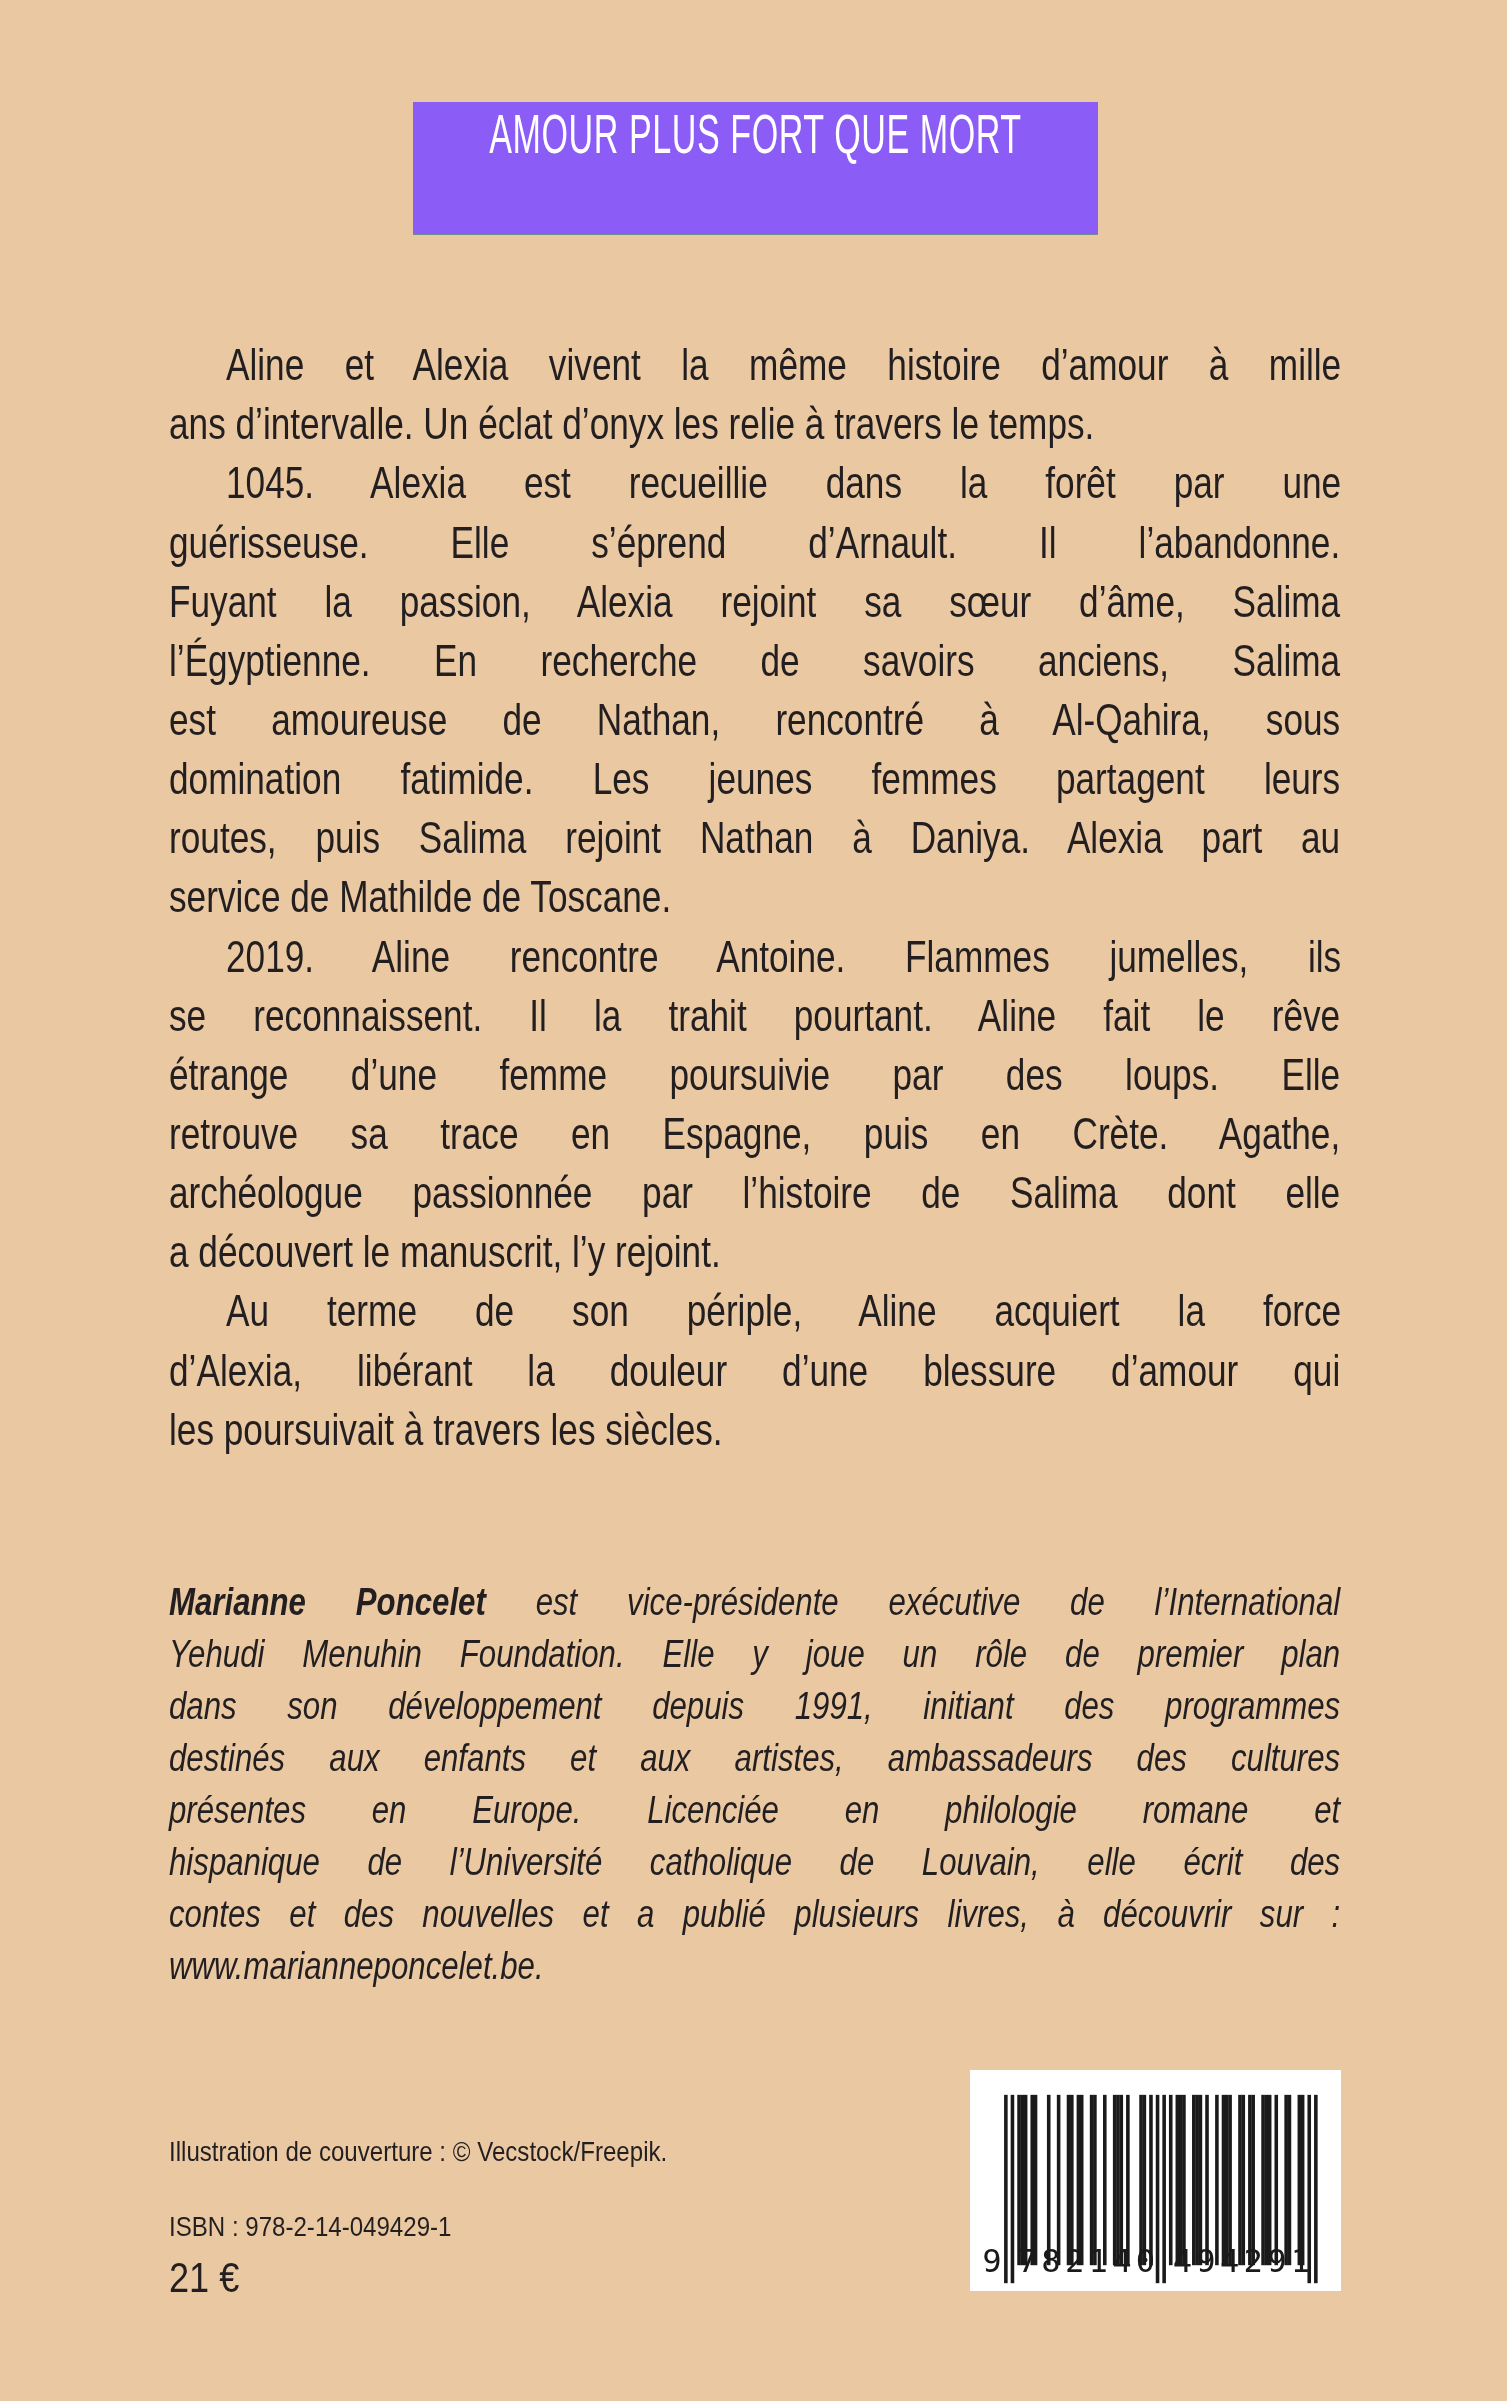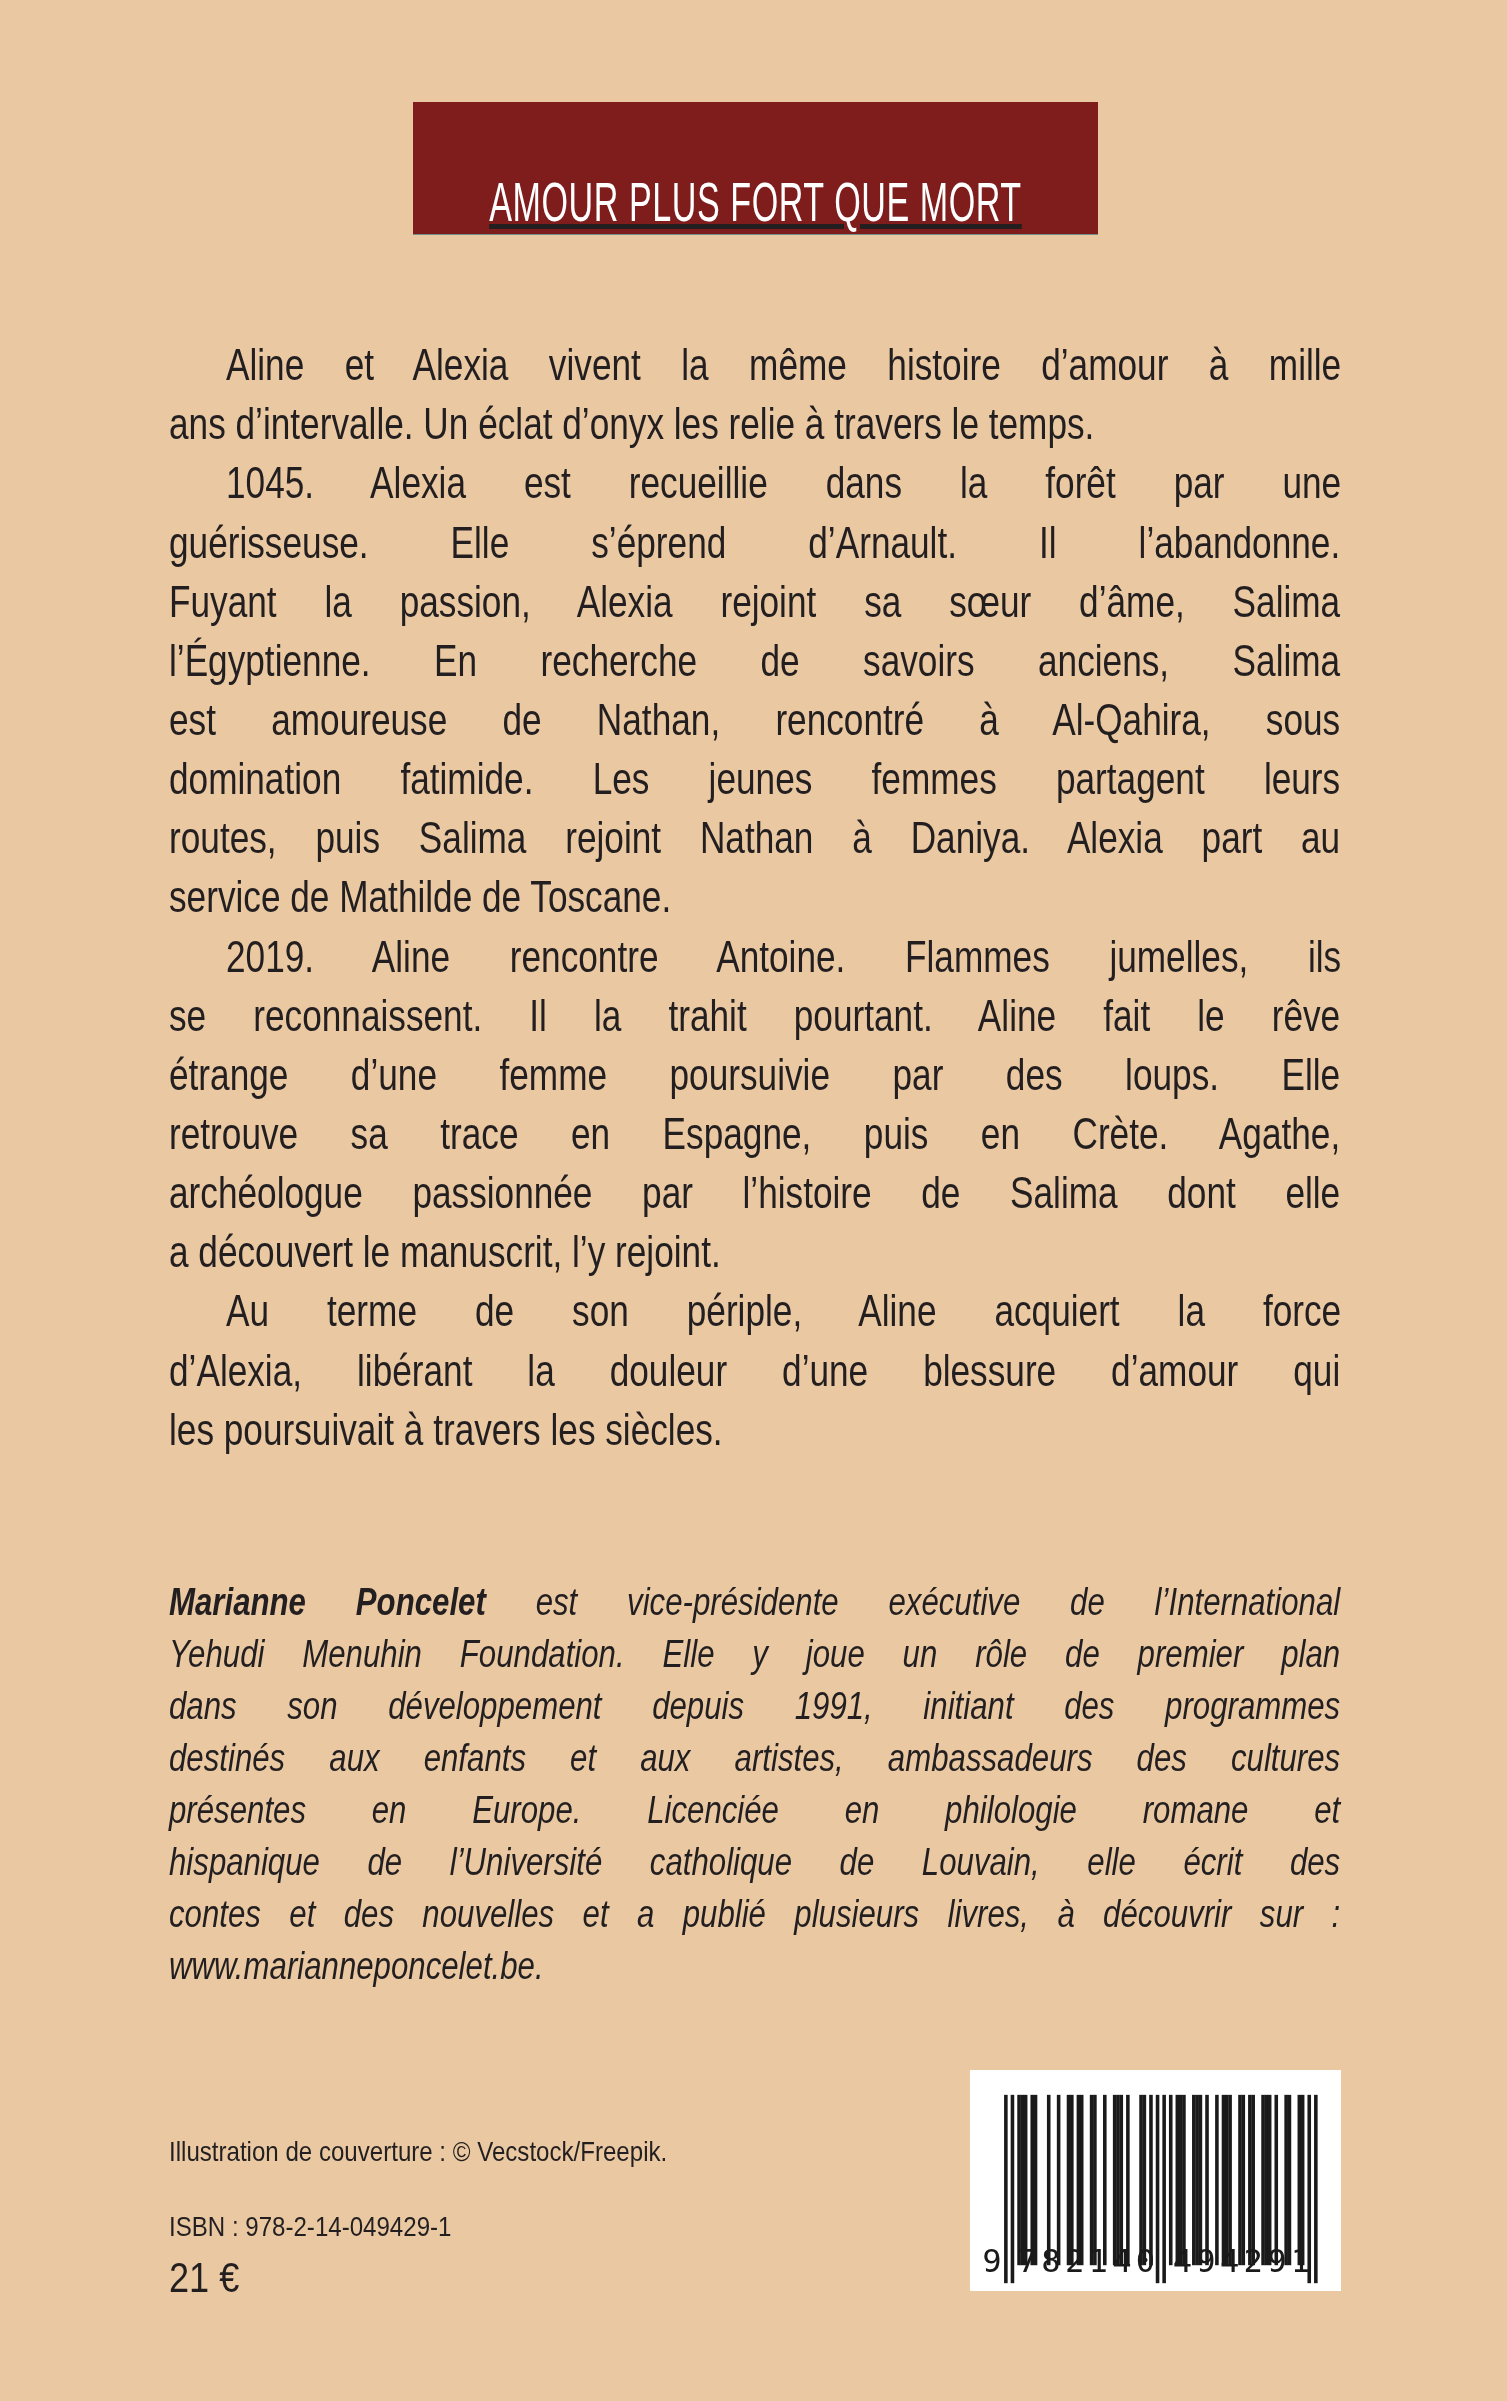--- a/index.html
+++ b/index.html
@@ -4,24 +4,24 @@
 <style>
   html, body { margin: 0; padding: 0; }
   body {
     width: 1508px; height: 2402px; position: relative; overflow: hidden;
     background: #EAC9A2;
     color: #231F20;
     font-family: "Liberation Sans", sans-serif;
   }
   .title-box {
     position: absolute; left: 413px; top: 102px; width: 685px; height: 133px;
-    background: #7f1d1d;
+    background: #8b5cf6;
     border-bottom: 1.9px solid #6f8f8a;
     box-sizing: border-box;
-    display: flex; align-items: flex-end; justify-content: center; text-decoration: underline;
+    display: flex; align-items: flex-start; justify-content: center;
   }
   .title-text {
     color: #ffffff;
     font-family: "Liberation Sans Narrow", "Liberation Sans", sans-serif;
     font-size: 55px; font-weight: normal; letter-spacing: 0.9px;
     transform: scaleX(0.62); transform-origin: center center;
     white-space: nowrap;
     display: inline-block;
   }
   .line {

